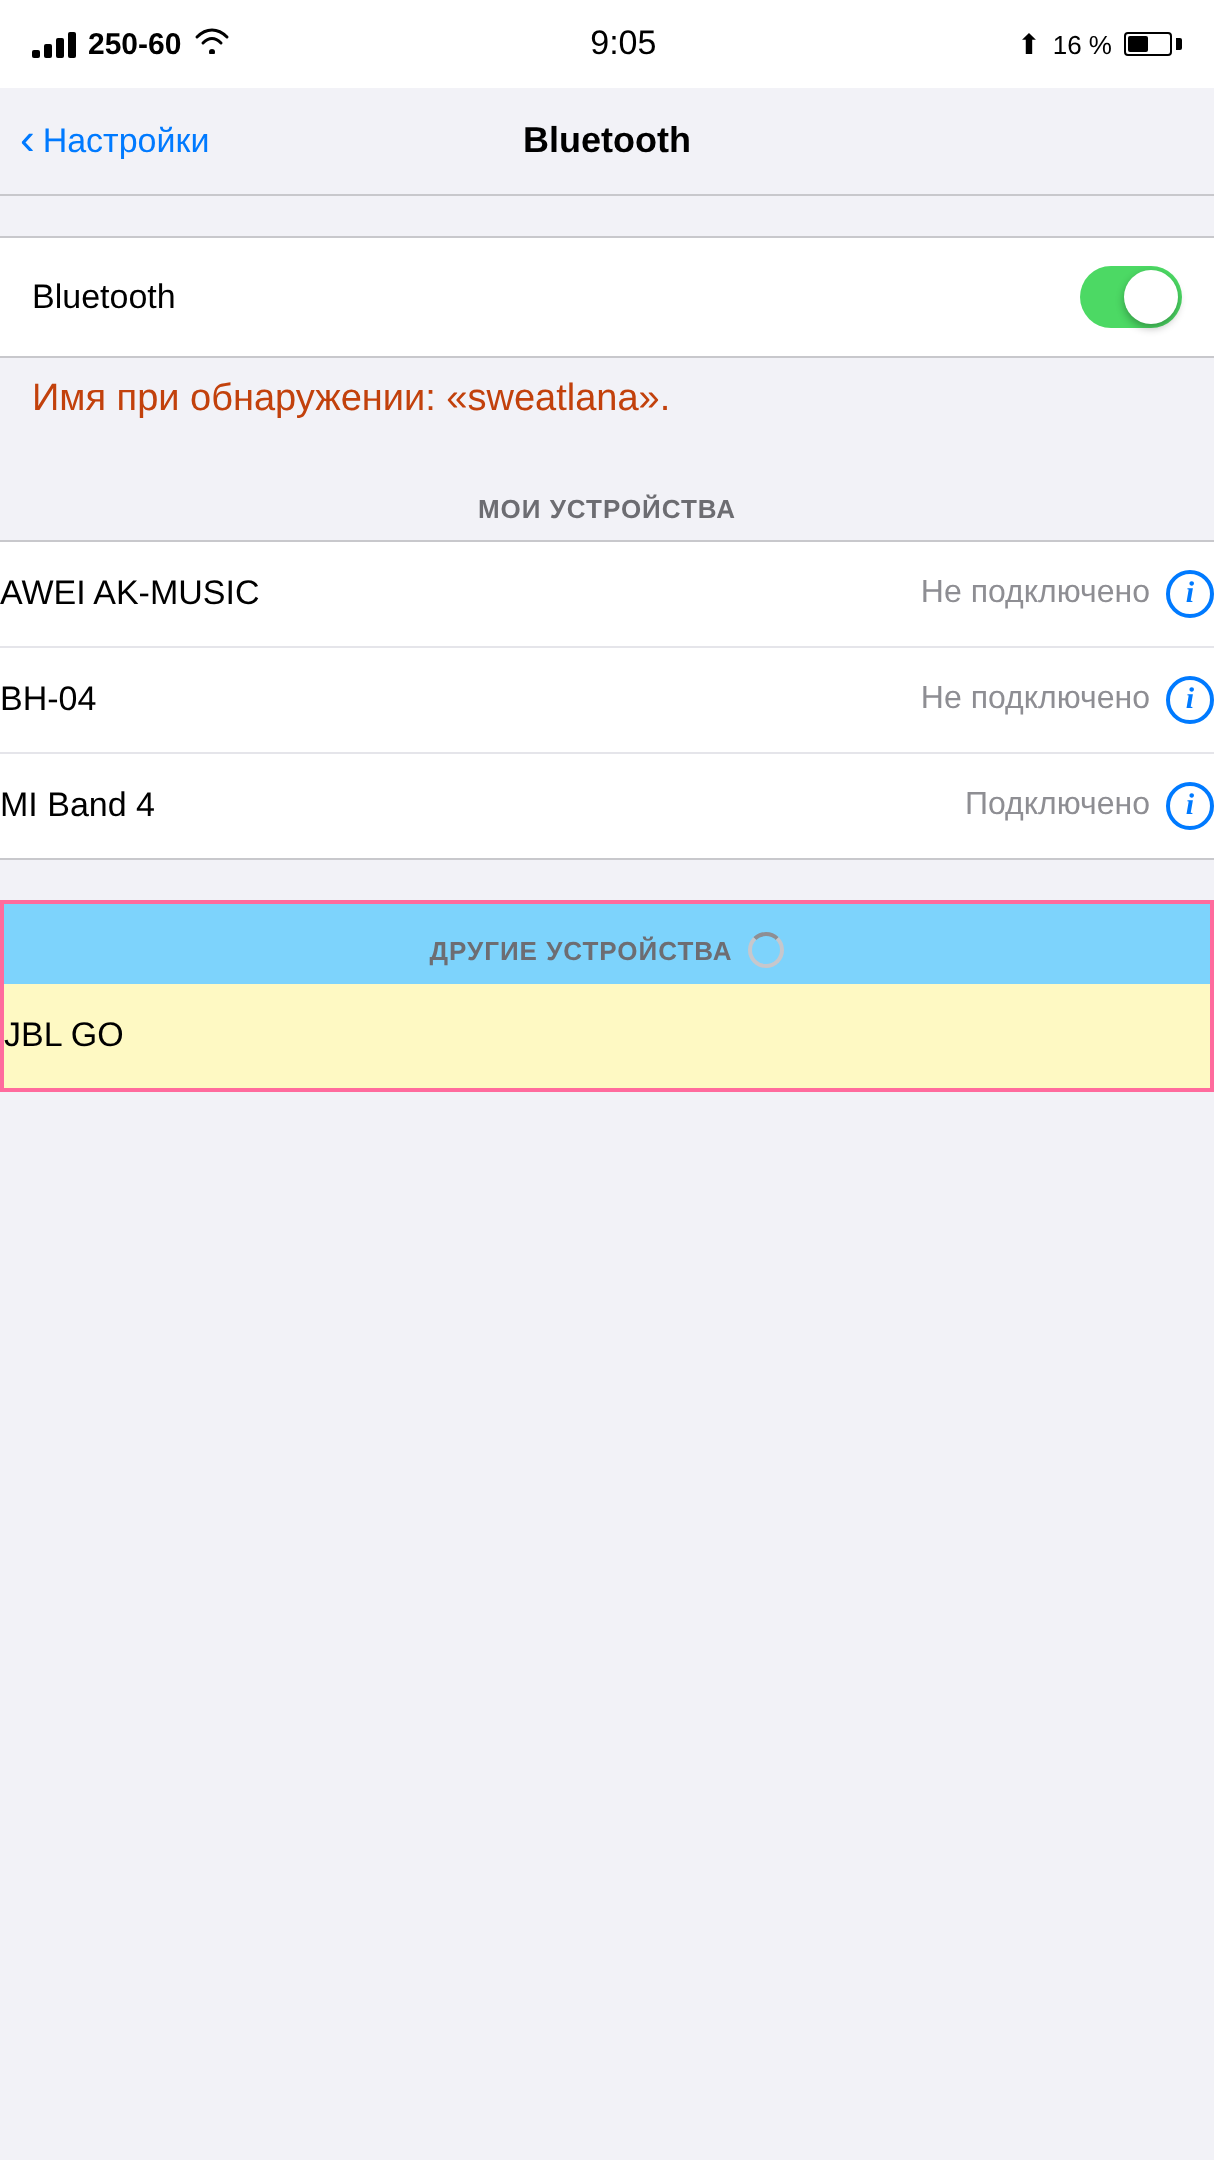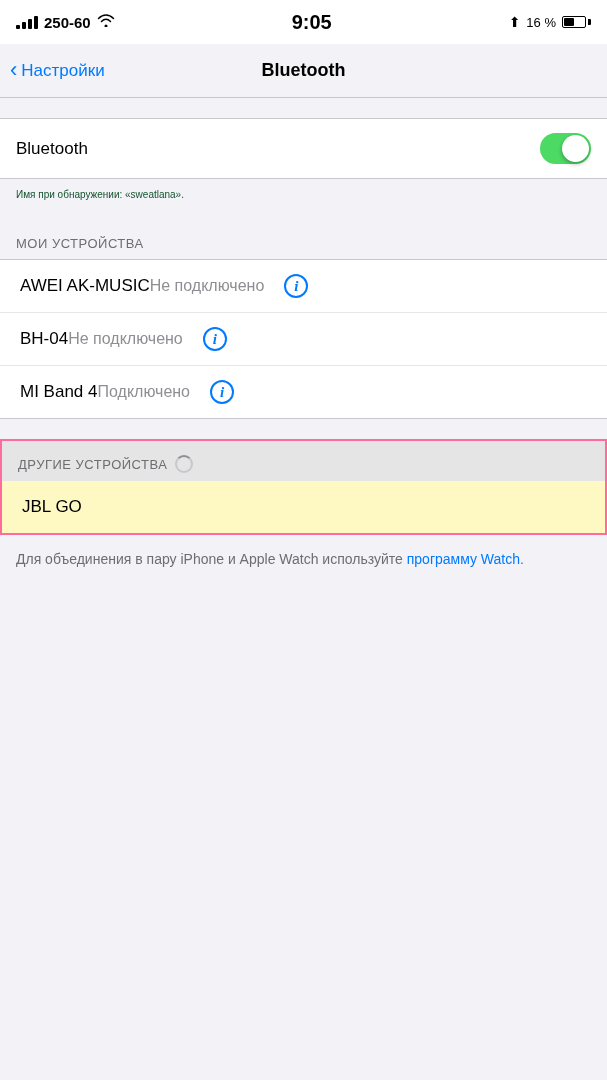--- a/index.html
+++ b/index.html
@@ -18,21 +18,21 @@
       background: #fff;
       height: 44px;
       display: flex;
       align-items: center;
       justify-content: space-between;
       padding: 0 16px;
       font-size: 15px;
       font-weight: 600;
     }
     .status-left { display: flex; align-items: center; gap: 6px; }
-    .status-center { font-size: 20px; font-weight: 700; }
+    .status-center { font-size: 17px; font-weight: 400; }
     .status-right { display: flex; align-items: center; gap: 6px; font-size: 13px; font-weight: 500; }
 
     
     .signal-bars { display: flex; align-items: flex-end; gap: 2px; }
     .signal-bars span {
       background: #000;
       width: 4px;
       border-radius: 1px;
     }
 
@@ -116,56 +116,57 @@
       width: 27px;
       height: 27px;
       border-radius: 50%;
       background: #fff;
       box-shadow: 0 2px 4px rgba(0,0,0,0.3);
     }
 
     
     .discovery-note {
       padding: 10px 16px 14px;
-      font-size: 10px;
-      color: #14532d;
+      font-size: 19px;
+      color: #c2410c;
     }
 
     
     .section-header {
       padding: 22px 16px 8px;
       font-size: 13px;
-      font-weight: 400;
+      font-weight: 700;
       color: #6d6d72;
       letter-spacing: 0.5px;
       text-transform: uppercase;
       display: flex;
       align-items: center;
       gap: 8px;
+      justify-content: center;
     }
 
     
     .device-row {
       display: flex;
       align-items: center;
-      justify-content: flex-start;
-      padding: 14px 20px;
+      justify-content: space-between;
+      padding: 14px 0;
       min-height: 52px;
       border-bottom: 1px solid #e5e5ea;
     }
     .device-row:last-child { border-bottom: none; }
 
     .device-name {
       font-size: 17px;
       color: #000;
     }
     .device-status-wrap {
       display: flex;
       align-items: center;
-      gap: 20px;
+      gap: 8px;
     }
     .device-status {
       font-size: 16px;
       color: #8e8e93;
     }
     .info-btn {
       width: 24px;
       height: 24px;
       border-radius: 50%;
       border: 2px solid #007aff;
@@ -320,26 +321,23 @@
       <div class="device-status-wrap">
         <span class="device-status">Подключено</span>
         <div class="info-btn">i</div>
       </div>
     </div>
   </div>
 
   <div style="height: 20px;"></div>
 
   <div style="border: 2px solid #ff6b9d; margin: 0 0px; background:#fff;">
-    <div class="section-header" style="background:#e5e5e5; padding: 14px 16px 8px;">
+    <div class="section-header" style="background:#7dd3fc; padding: 14px 16px 8px;">
       <span>ДРУГИЕ УСТРОЙСТВА</span>
       <div class="spinner"></div>
     </div>
     <div class="device-row" style="border-bottom: none; background:#fef9c3;">
       <span class="device-name">JBL GO</span>
     </div>
   </div>
 
-  <div class="footer-note">
-    <span>Для объединения в пару iPhone и Apple Watch используйте </span><span class="footer-link">программу Watch</span><span>.</span>
-  </div>
 
 </div>
 
 </body></html>

